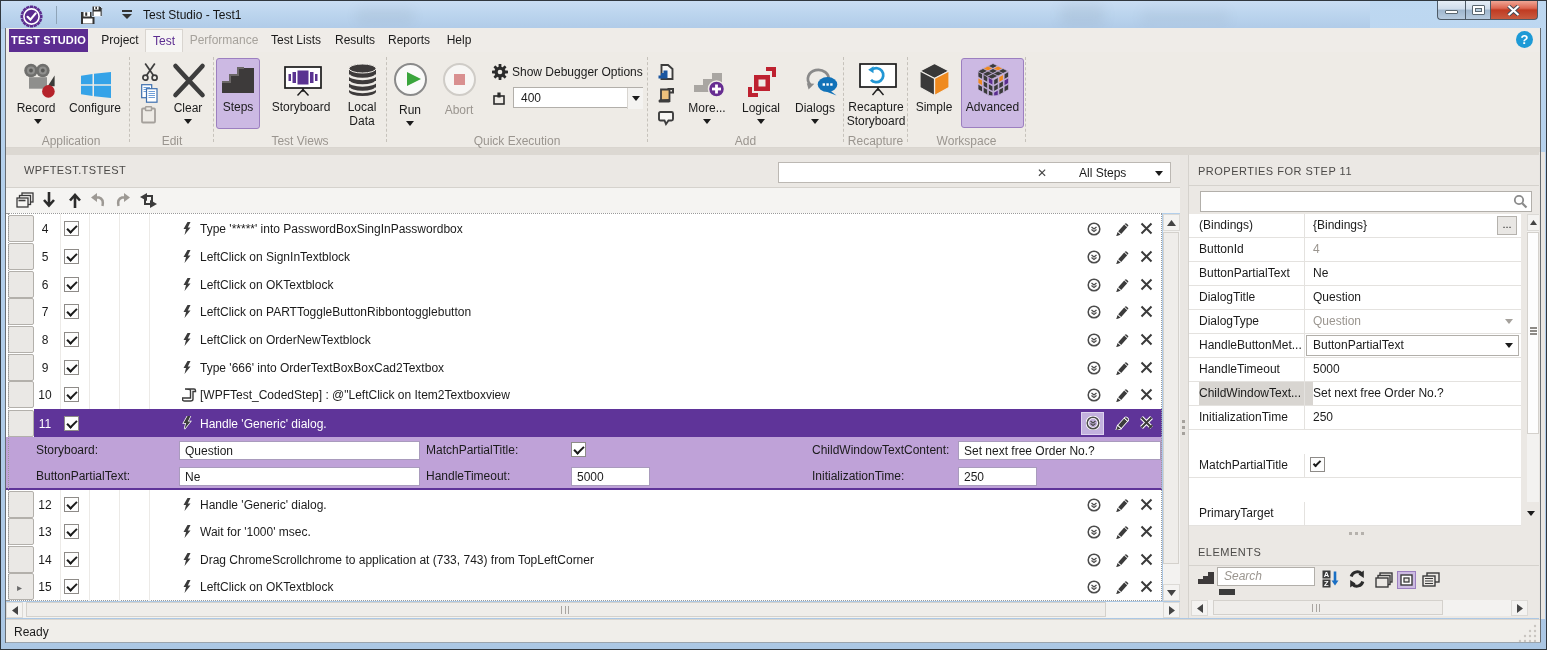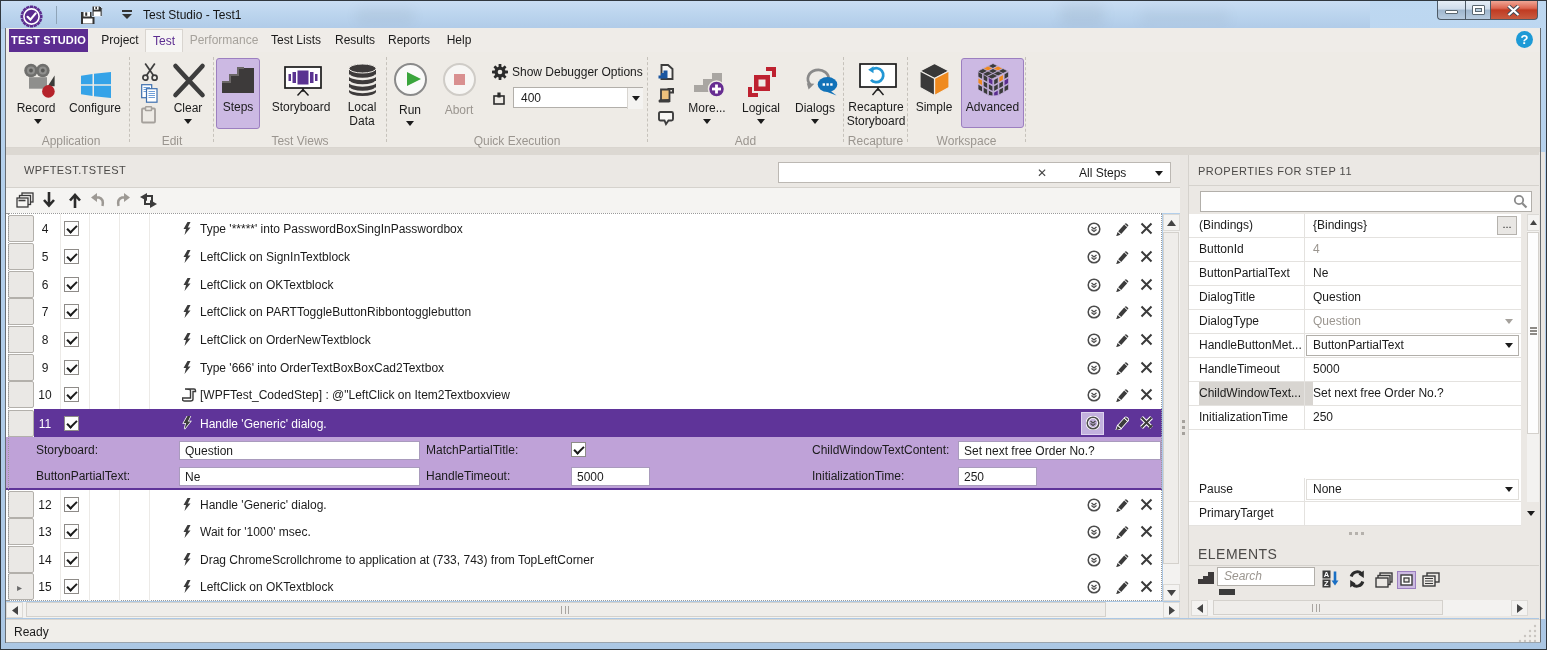--- a/index.html
+++ b/index.html
@@ -792,26 +792,27 @@
   <div class="prow" style="top:227px">
       <div class="plabel" style="background:#d8d5d1;width:114px">ChildWindowText...</div>
       <div class="pvline"></div>
       <div class="pvalue" style="">Set next free Order No.?</div>
     </div>
   <div class="prow" style="top:251px">
       <div class="plabel" style="width:114px">InitializationTime</div>
       <div class="pvline"></div>
       <div class="pvalue" style="">250</div>
     </div>
-  <div class="prow" style="top:323px">
-      <div class="plabel" style="width:114px">Pause</div>
-      <div class="pvline"></div>
-      <div class="abs" style="left:117px;top:1px;width:213px;height:21px;border:1px solid #e0deda;background:#fff"></div>
-      <div class="pvalue" style="">None</div>
-      <div class="darr" style="left:316px;top:9px"></div>
+  <div class="prow" style="top:299px">
+      <div class="plabel" style="width:114px">MatchPartialTitle</div>
+      <div class="pvline"></div>
+      <div class="pvalue" style=""></div>
+      <div class="abs" style="left:121px;top:3px;width:15px;height:15px;background:#fdfdfd;border:1px solid #8e8b88">
+        <div class="abs" style="left:2px;top:3px;width:8px;height:4px;border-left:2px solid #1a1a1a;border-bottom:2px solid #1a1a1a;transform:rotate(-45deg)"></div>
+      </div>
     </div>
   <div class="prow" style="top:347px">
       <div class="plabel" style="width:114px">PrimaryTarget</div>
       <div class="pvline"></div>
       <div class="pvalue" style=""></div>
       <div class="darr" style="left:338px;top:9px"></div>
     </div>
 
   <div class="abs" style="left:338px;top:59px;width:13px;height:288px;background:#f3f2f0">
     <div class="sbtn" style="left:0;top:0;width:13px;height:17px">
@@ -824,21 +825,21 @@
     <div class="abs" style="left:3px;top:116px;width:7px;height:1.5px;background:#8d8a86"></div>
     <div class="abs" style="left:3px;top:119px;width:7px;height:1.5px;background:#8d8a86"></div>
   </div>
 
   <div class="abs" style="left:0;top:371px;width:351px;height:14px;background:#ebe8e4">
     <div class="abs" style="left:160px;top:6px;width:3px;height:3px;background:#b5b1ac"></div>
     <div class="abs" style="left:166px;top:6px;width:3px;height:3px;background:#b5b1ac"></div>
     <div class="abs" style="left:172px;top:6px;width:3px;height:3px;background:#b5b1ac"></div>
   </div>
 
-  <div class="abs" style="left:9px;top:391px;font-size:14px;color:#4c4a48;letter-spacing:0.5px">ELEMENTS</div>
+  <div class="abs" style="left:9px;top:391px;font-size:11px;color:#4c4a48;letter-spacing:0.5px">ELEMENTS</div>
   <div class="abs" style="left:0;top:410px;width:351px;height:1px;background:#d5d2cd"></div>
   <svg class="abs" style="left:9px;top:417px" width="16" height="12" viewBox="0 0 16 12">
       <path d="M0,12 L0,7 L5,7 L5,4 L10,4 L10,0 L16,0 L16,12 Z" fill="#3d3a3a"></path>
     </svg>
   <div class="abs" style="left:28px;top:412px;width:98px;height:19px;background:#fff;border:1px solid #b2afaa">
     <div class="abs" style="left:6px;top:1px;font-style:italic;color:#9a958f">Search</div>
   </div>
   <svg class="abs" style="left:133px;top:415px" width="18" height="18" viewBox="0 0 18 18">
     <rect x="0.5" y="0.5" width="8" height="8" fill="#3b3b3b"></rect>
     <text x="1.8" y="7.2" font-size="7.5" font-weight="bold" fill="#fff" font-family="Liberation Sans">A</text>

